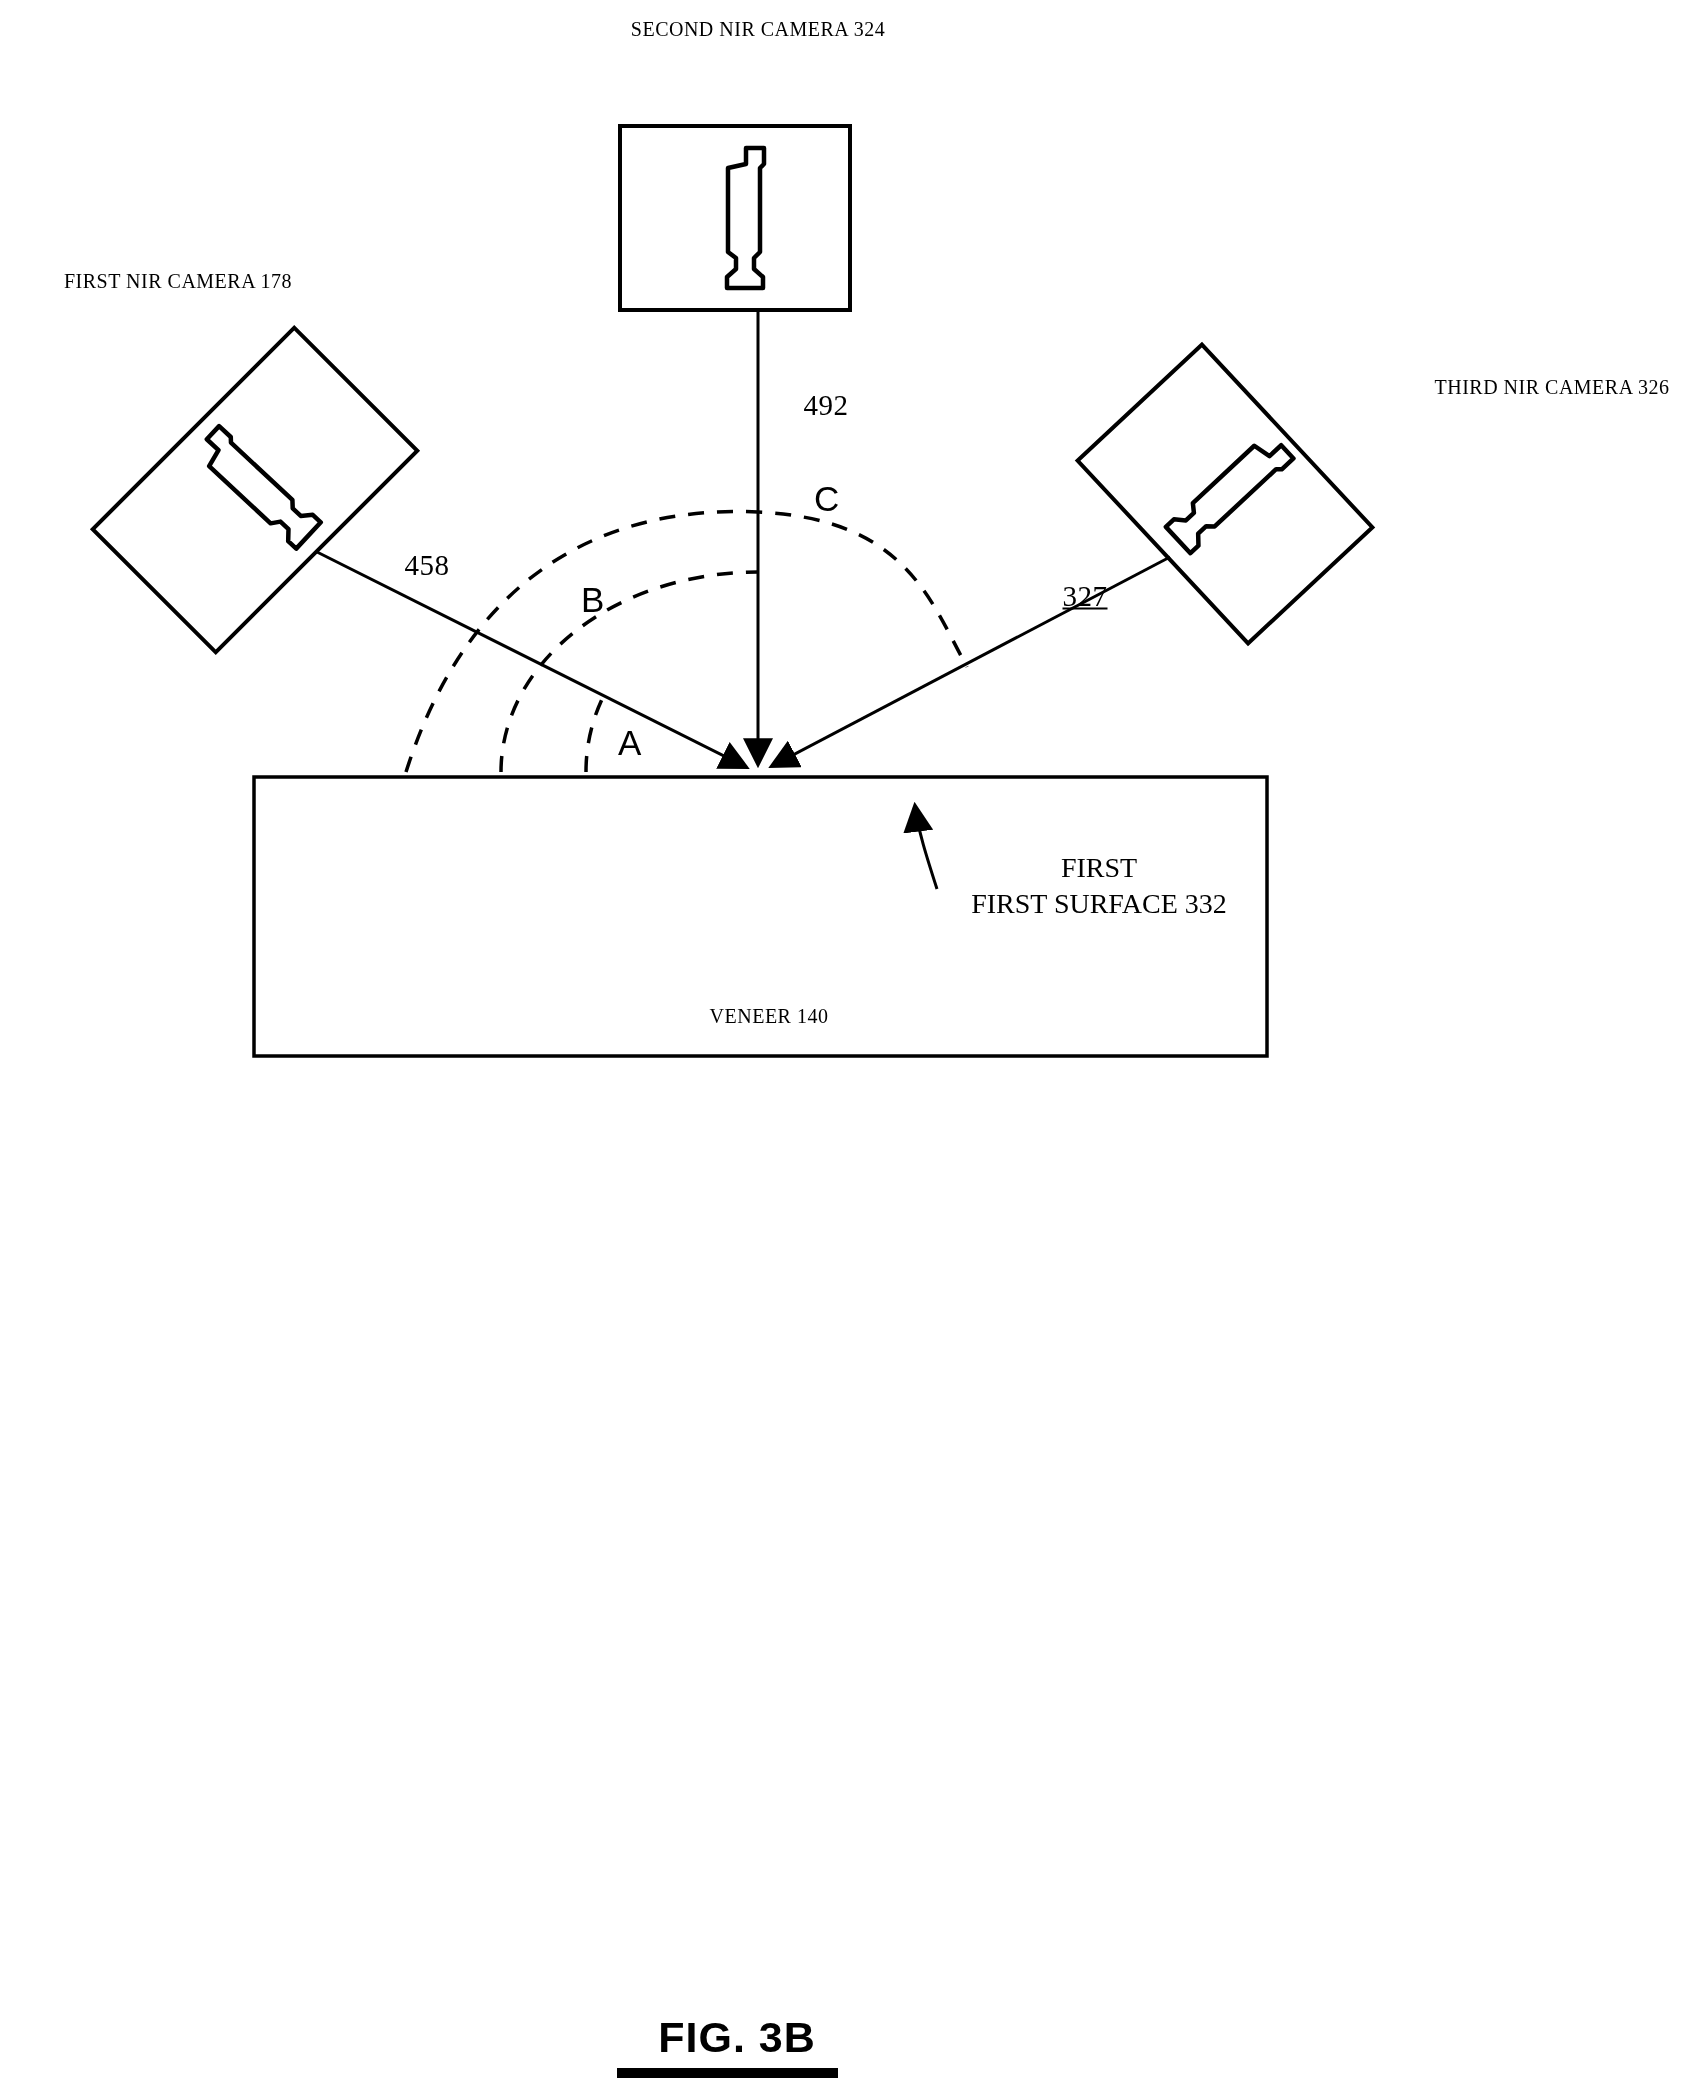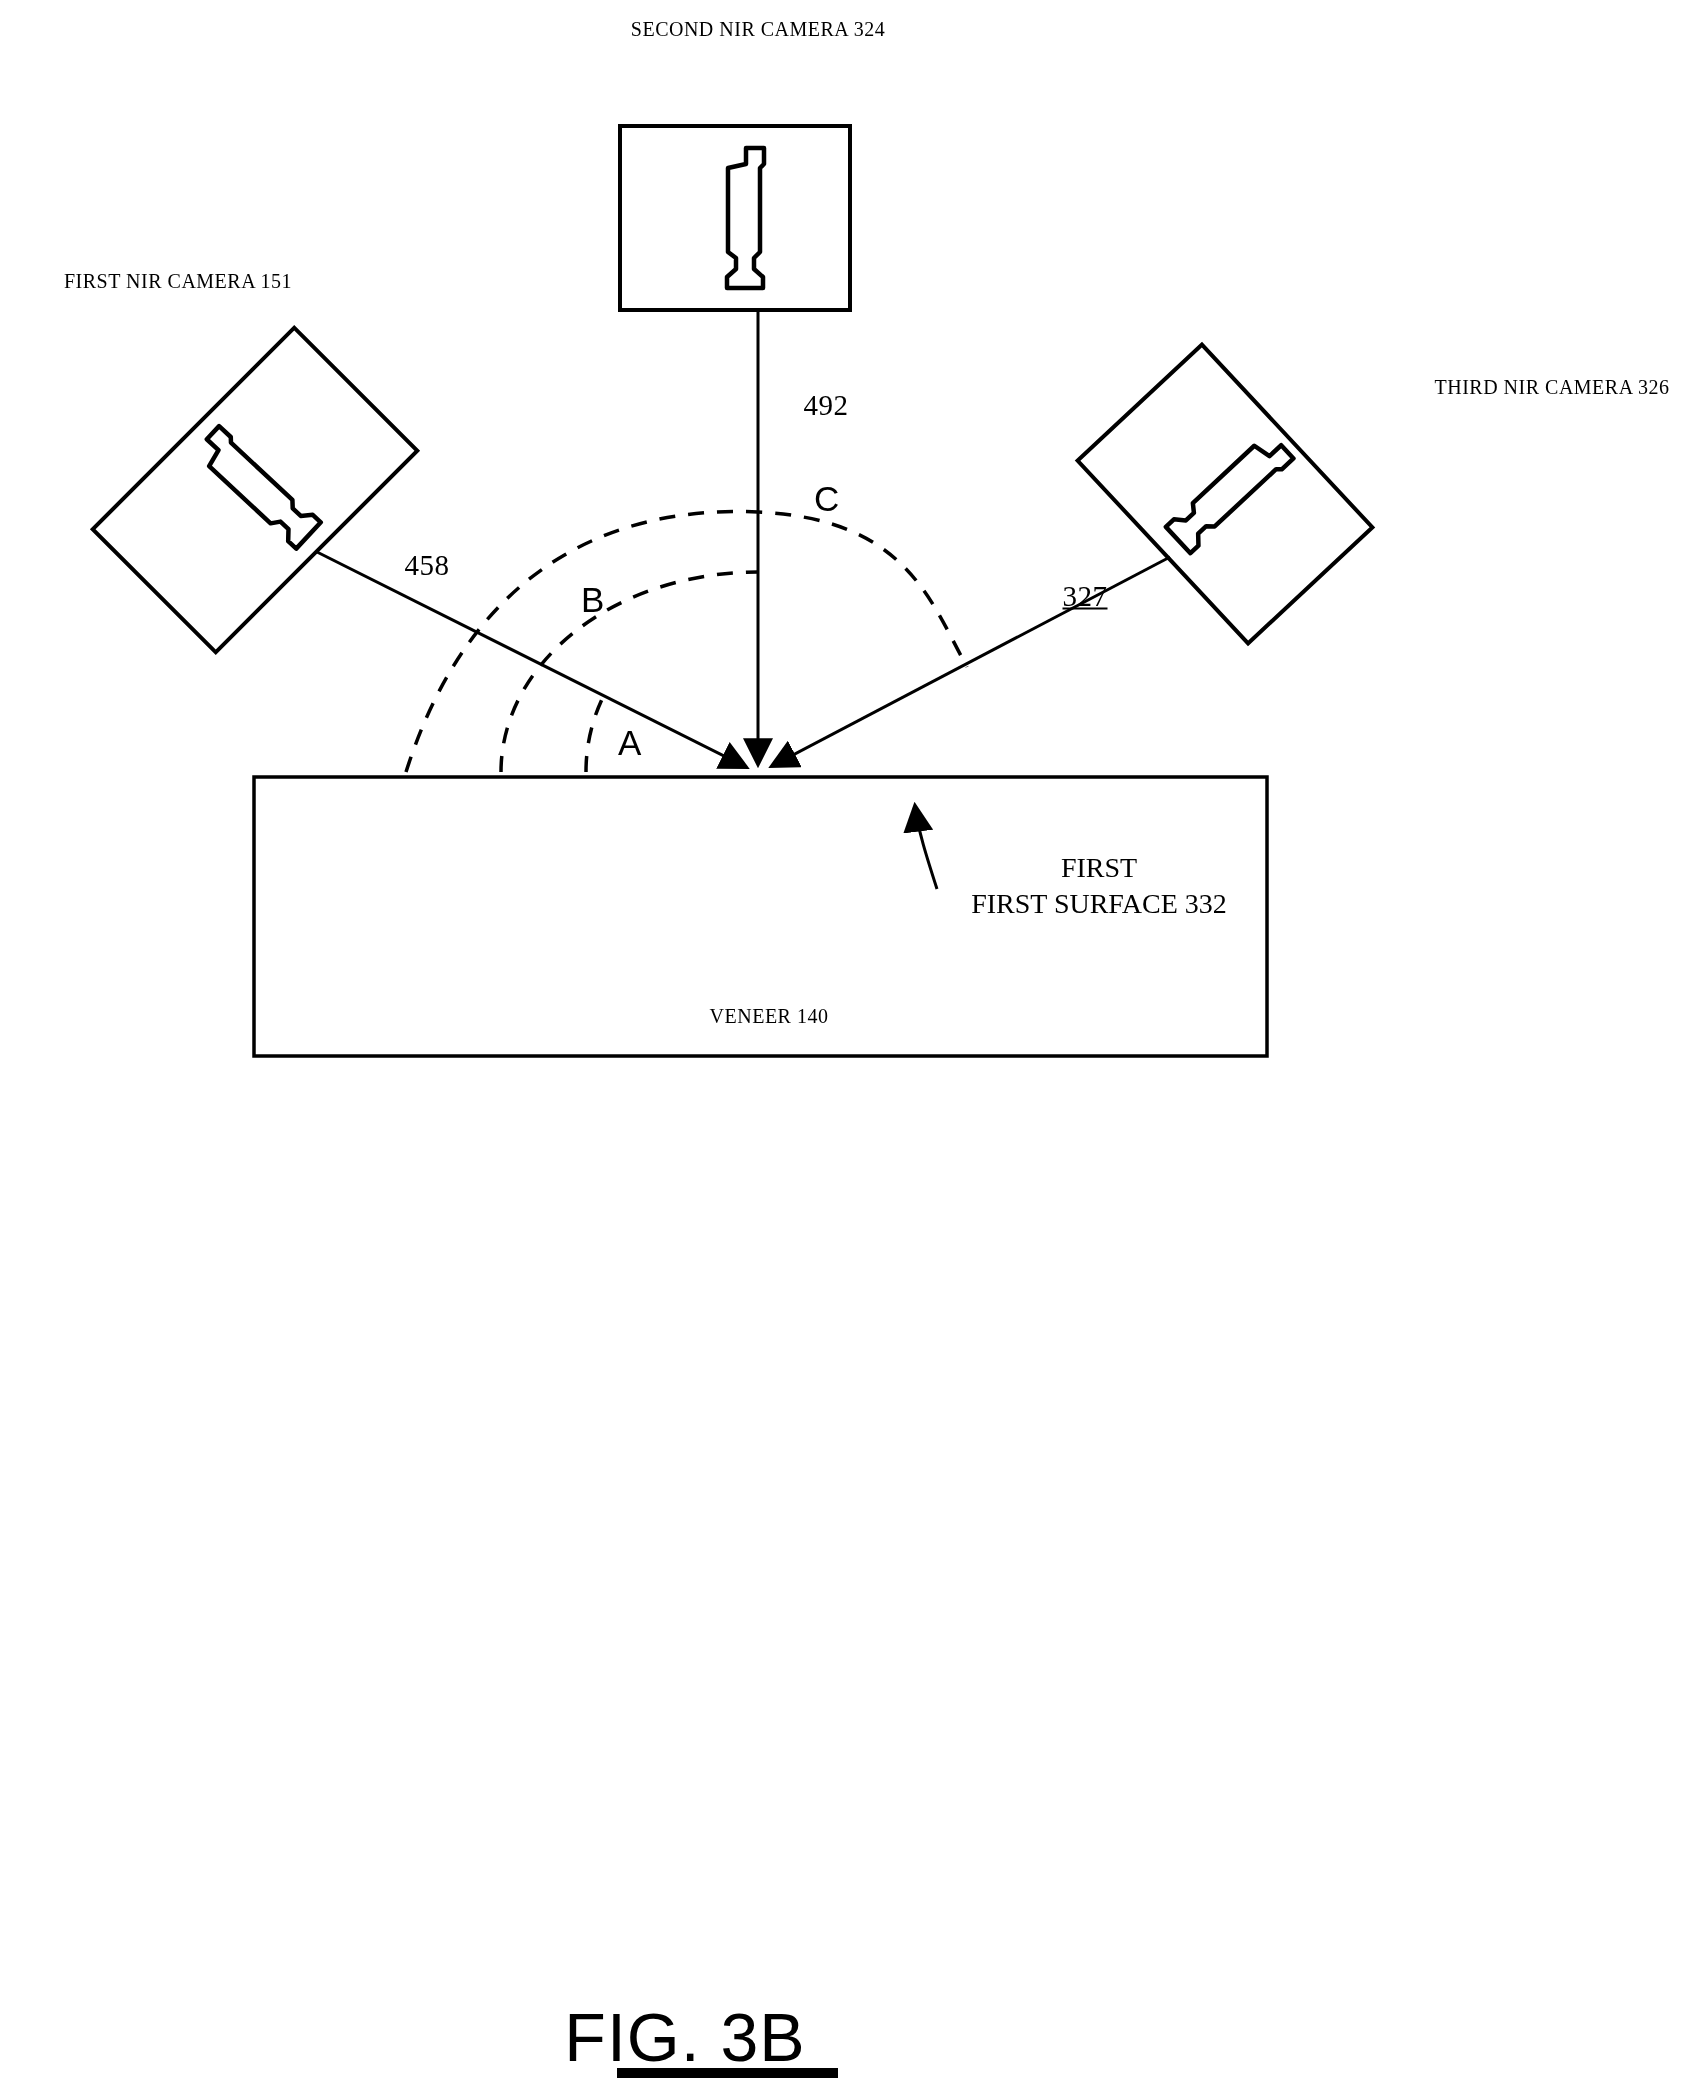--- a/index.html
+++ b/index.html
@@ -28,25 +28,25 @@
     position:absolute;
     left:1099px;top:886px;
     transform:translate(-50%,-50%);
     text-align:center;
     font-size:28px;
     line-height:36px;
     white-space:nowrap;
   }
   .fig-caption{
     position:absolute;
-    left:685px;top:2037px;
+    left:737px;top:2037px;
     transform:translate(-50%,-50%);
     font-family:"Liberation Sans", sans-serif;
-    font-weight:normal;
-    font-size:68px;
+    font-weight:bold;
+    font-size:43px;
     letter-spacing:1px;
     white-space:nowrap;
   }
   .fig-underline{
     position:absolute;
     left:617px;top:2068px;
     width:221px;height:10px;
     background:#000;
   }
 </style>
@@ -80,21 +80,21 @@
     <line x1="1170" y1="557" x2="772" y2="766" stroke="#000" stroke-width="3" marker-end="url(#arrow)"></line>
 
     <path d="M586,772 A172,172 0 0 1 604,695" fill="none" stroke="#000" stroke-width="3.5" stroke-dasharray="16 13"></path>
     <path d="M501,772 A257,200 0 0 1 758,572" fill="none" stroke="#000" stroke-width="3.5" stroke-dasharray="16 13"></path>
     <path d="M406,772 C470,570 610,505 758,512 S930,600 967,667" fill="none" stroke="#000" stroke-width="3.5" stroke-dasharray="16 13"></path>
 
     <path d="M937,889 C927,858 918,830 915,806" fill="none" stroke="#000" stroke-width="3" marker-end="url(#arrow)"></path>
   </svg>
 
   <div class="lbl" style="left:758px;top:29px;">SECOND NIR CAMERA 324</div>
-  <div class="lbl" style="left:178px;top:281px;">FIRST NIR CAMERA 151</div>
+  <div class="lbl" style="left:178px;top:281px;">FIRST NIR CAMERA 178</div>
   <div class="lbl" style="left:1552px;top:387px;">THIRD NIR CAMERA 326</div>
 
   <div class="lbl num" style="left:427px;top:565px;">458</div>
   <div class="lbl num" style="left:826px;top:405px;">492</div>
   <div class="lbl num" style="left:1085px;top:596px;text-decoration:underline;">327</div>
 
   <div class="lbl angle" style="left:630px;top:743px;">A</div>
   <div class="lbl angle" style="left:593px;top:600px;">B</div>
   <div class="lbl angle" style="left:827px;top:499px;">C</div>
 

